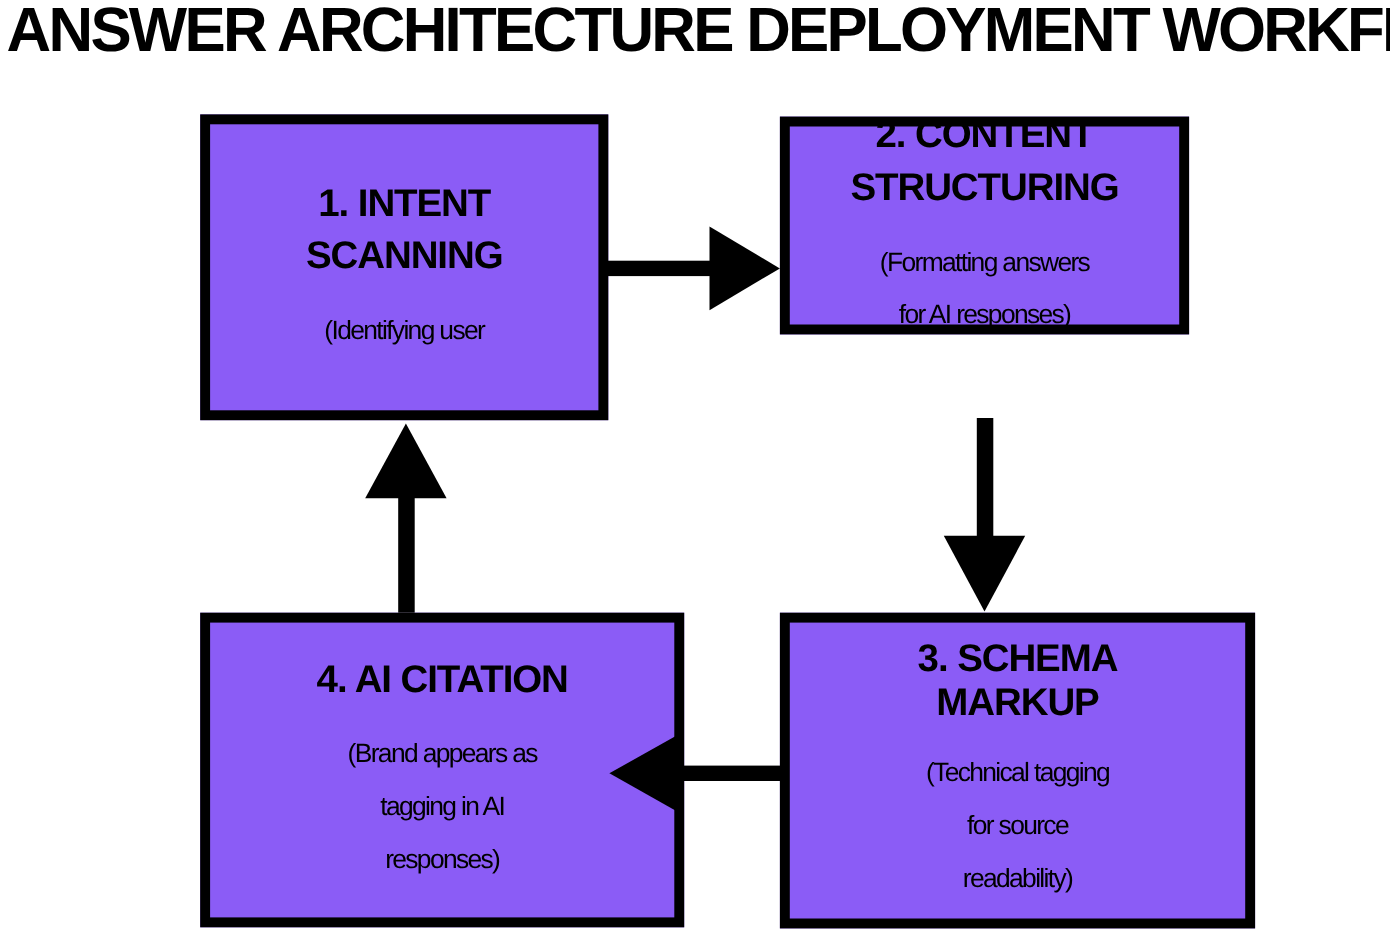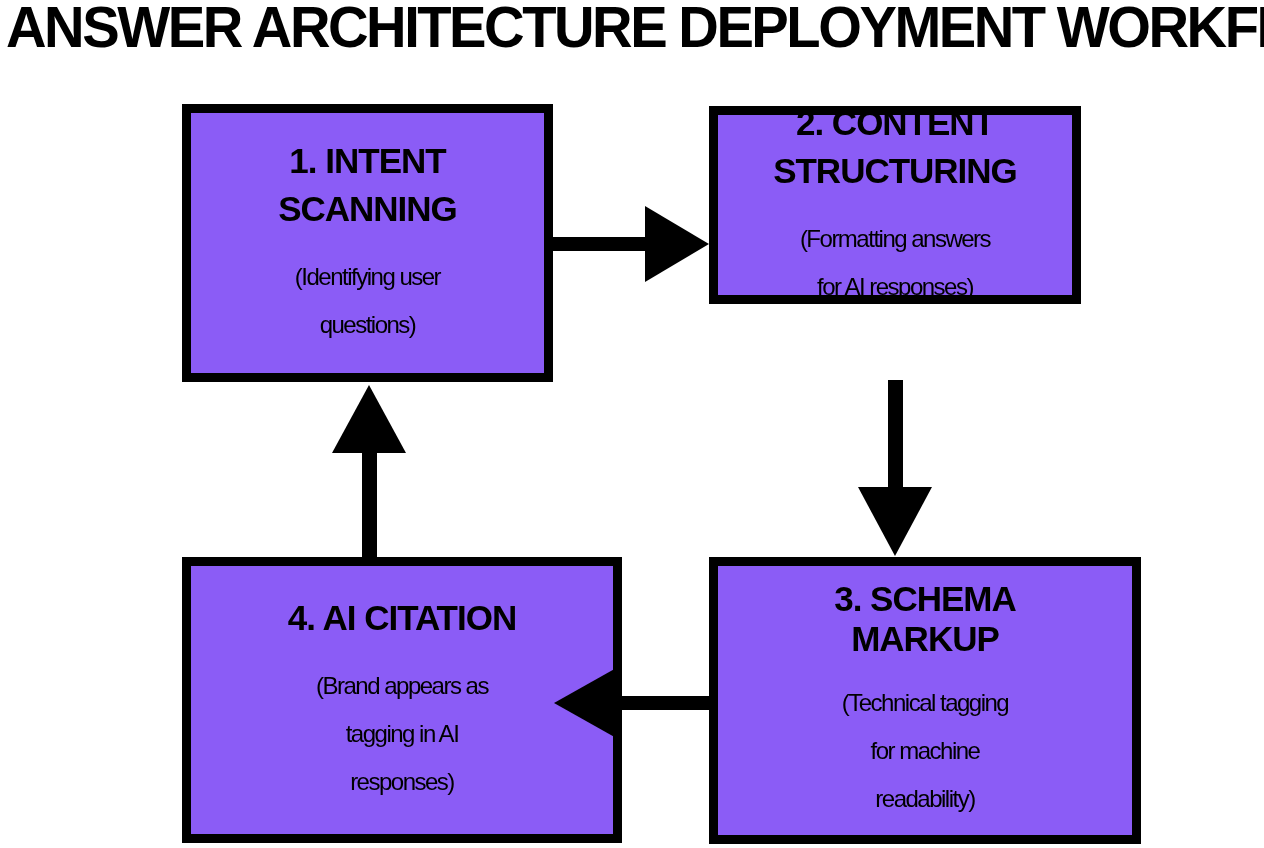--- a/index.html
+++ b/index.html
@@ -76,21 +76,20 @@
 
   <div class="diagram-title">ANSWER ARCHITECTURE DEPLOYMENT WORKFLOW</div>
 
   <div class="node node-1">
     <div class="node-title">
       <span class="line">1. INTENT</span>
       <span class="line">SCANNING</span>
     </div>
     <div class="node-desc">
       <span class="line">(Identifying user</span>
-      <span class="line">questions)</span>
     </div>
   </div>
 
   <div class="node node-2">
     <div class="node-title">
       <span class="line">2. CONTENT</span>
       <span class="line">STRUCTURING</span>
     </div>
     <div class="node-desc">
       <span class="line">(Formatting answers</span>
@@ -98,21 +97,21 @@
     </div>
   </div>
 
   <div class="node node-3">
     <div class="node-title">
       <span class="line">3. SCHEMA</span>
       <span class="line">MARKUP</span>
     </div>
     <div class="node-desc">
       <span class="line">(Technical tagging</span>
-      <span class="line">for machine</span>
+      <span class="line">for source</span>
       <span class="line">readability)</span>
     </div>
   </div>
 
   <div class="node node-4">
     <div class="node-title">
       <span class="line">4. AI CITATION</span>
     </div>
     <div class="node-desc">
       <span class="line">(Brand appears as</span>

